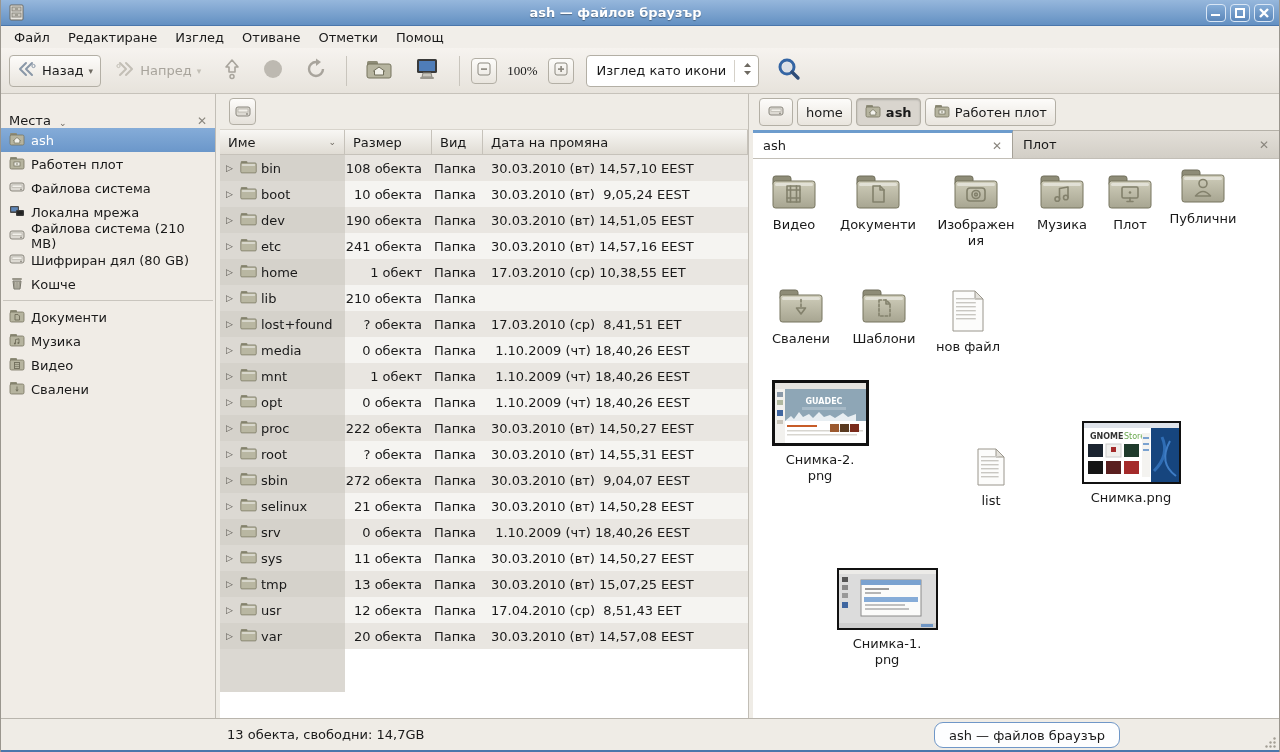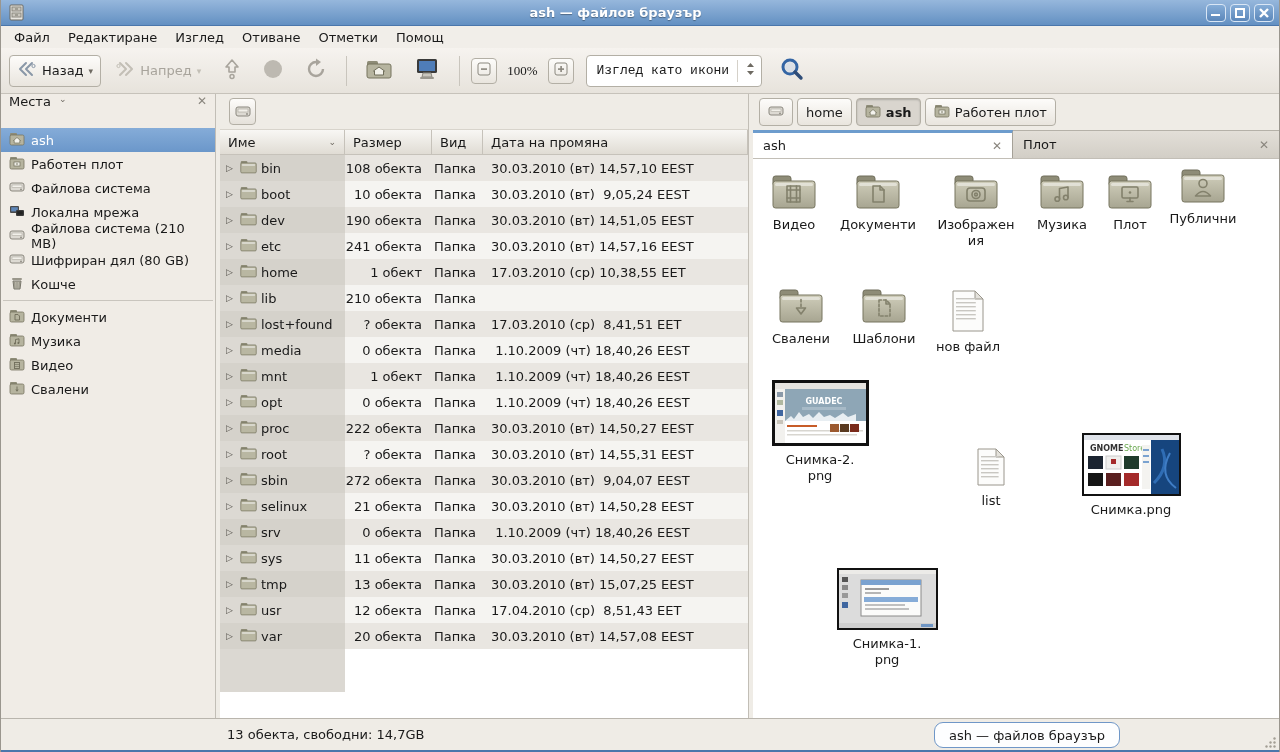--- a/index.html
+++ b/index.html
@@ -36,21 +36,21 @@
   .chev{font-size:9px;color:#6e6a62;}
   .combo{display:flex;align-items:center;height:32px;border:1px solid #b3afa5;border-radius:4px;
     background:#fff;padding:0 6px 0 10px;gap:8px;cursor:pointer;}
   .combo .cdiv{width:1px;height:22px;background:#d5d1c9;}
   .zoomlabel{padding:0 4px;font-family:Liberation Serif, serif;}
   .smallbtn{width:26px;height:26px;border:1px solid #b3afa5;border-radius:4px;
     background:linear-gradient(#fdfcfa,#e9e5de);display:flex;align-items:center;justify-content:center;cursor:pointer;}
   
   .main{position:absolute;left:0;top:94px;width:100%;height:624px;}
   .sidebar{position:absolute;left:0;top:0;width:215px;height:100%;background:#f0ece6;border-right:1px solid #c2beb6;}
-  .sb-head{height:34px;display:flex;align-items:flex-start;padding:0 8px;gap:8px;}
+  .sb-head{height:34px;display:flex;align-items:flex-end;padding:0 8px;gap:8px;}
   .sb-head .x{margin-left:auto;color:#8a867e;font-size:12px;cursor:pointer;}
   .sb-item{height:24px;display:flex;align-items:center;gap:6px;padding:0 8px;cursor:pointer;}
   .sb-item.sel{background:linear-gradient(#85acd8,#6b97ca);color:#fff;}
   .sb-sep{height:1px;background:#c9c5be;margin:4px 2px;}
   .splitter{position:absolute;top:0;width:4px;height:100%;background:#efece6;}
   
   .treepane{position:absolute;left:219px;top:0;width:529px;height:100%;background:#fff;border-right:1px solid #c2beb6;}
   .tp-top{height:36px;background:#efece6;display:flex;align-items:center;padding:0 9px;border-bottom:1px solid #d8d4cc;}
   .tp-rootbtn{width:27px;height:27px;border:1px solid #b3afa5;border-radius:4px;
     background:linear-gradient(#fdfcfa,#e5e1da);display:flex;align-items:center;justify-content:center;cursor:pointer;}
@@ -190,21 +190,21 @@
           </svg></span>
     </span>
     <span class="zoomlabel">100%</span>
     <span class="smallbtn">
       <span><svg width="14" height="14">
             <rect x="1" y="1" width="12" height="12" rx="2" fill="none" stroke="#8a877e"></rect>
             <rect x="4" y="6.3" width="6" height="1.6" fill="#8a877e"></rect>
             <rect x="6.3" y="4" width="1.6" height="6" fill="#8a877e"></rect>
           </svg></span>
     </span>
-    <span class="combo" style="margin-left:6px;font-family:Liberation Mono, monospace;">
+    <span class="combo" style="margin-left:6px;">
       <span>Изглед като икони</span>
       <span class="cdiv"></span>
       <span><svg width="9" height="14" viewBox="0 0 9 14">
             <path d="M4.5 1 L8 5 H1 Z" fill="#6e6a62"></path>
             <path d="M4.5 13 L1 9 H8 Z" fill="#6e6a62"></path>
           </svg></span>
     </span>
     <span class="tbtn flat" style="margin-left:4px;">
       <span><svg width="24" height="24" viewBox="0 0 24 24">
             <circle cx="10" cy="10" r="7" fill="none" stroke="#3465a4" stroke-width="3"></circle>
@@ -837,21 +837,21 @@
     <path d="M21 2 L21 10 H29 Z" fill="#e4e2dc" stroke="#9a968c"></path>
                 <rect x="6" y="9" width="17.6" height="1.4" fill="#c9c7c2"></rect>
                 <rect x="6" y="13" width="17.6" height="1.4" fill="#c9c7c2"></rect>
                 <rect x="6" y="17" width="17.6" height="1.4" fill="#c9c7c2"></rect>
                 <rect x="6" y="21" width="17.6" height="1.4" fill="#c9c7c2"></rect>
                 <rect x="6" y="25" width="17.6" height="1.4" fill="#c9c7c2"></rect>
                 <rect x="6" y="29" width="17.6" height="1.4" fill="#c9c7c2"></rect>
               </svg></span>
     <span class="lab">list</span>
   </div>
-          <div class="citem" style="left:323px;top:274px;width:110px">
+          <div class="citem" style="left:323px;top:262px;width:110px">
     <span><svg width="99" height="63" viewBox="0 0 99 63">
     <rect x="0" y="0" width="99" height="63" fill="#111"></rect>
     <rect x="2" y="2" width="95" height="59" fill="#fff"></rect>
     <rect x="2" y="2" width="95" height="5" fill="#dfe3ea"></rect>
     <text x="8" y="18" font-size="8" font-weight="bold" fill="#333" font-family="DejaVu Sans,sans-serif">GNOME</text>
     <text x="42" y="18" font-size="8" fill="#6aa84f" font-family="DejaVu Sans,sans-serif">Store</text>
     <rect x="6" y="23" width="15" height="13" fill="#1b2430"></rect>
                 <rect x="24" y="23" width="15" height="13" fill="#f0efed" stroke="#ccc"></rect>
                 <rect x="29" y="26" width="5" height="5" fill="#a42a2a"></rect>
                 <rect x="42" y="23" width="15" height="13" fill="#1f3b2c"></rect>

